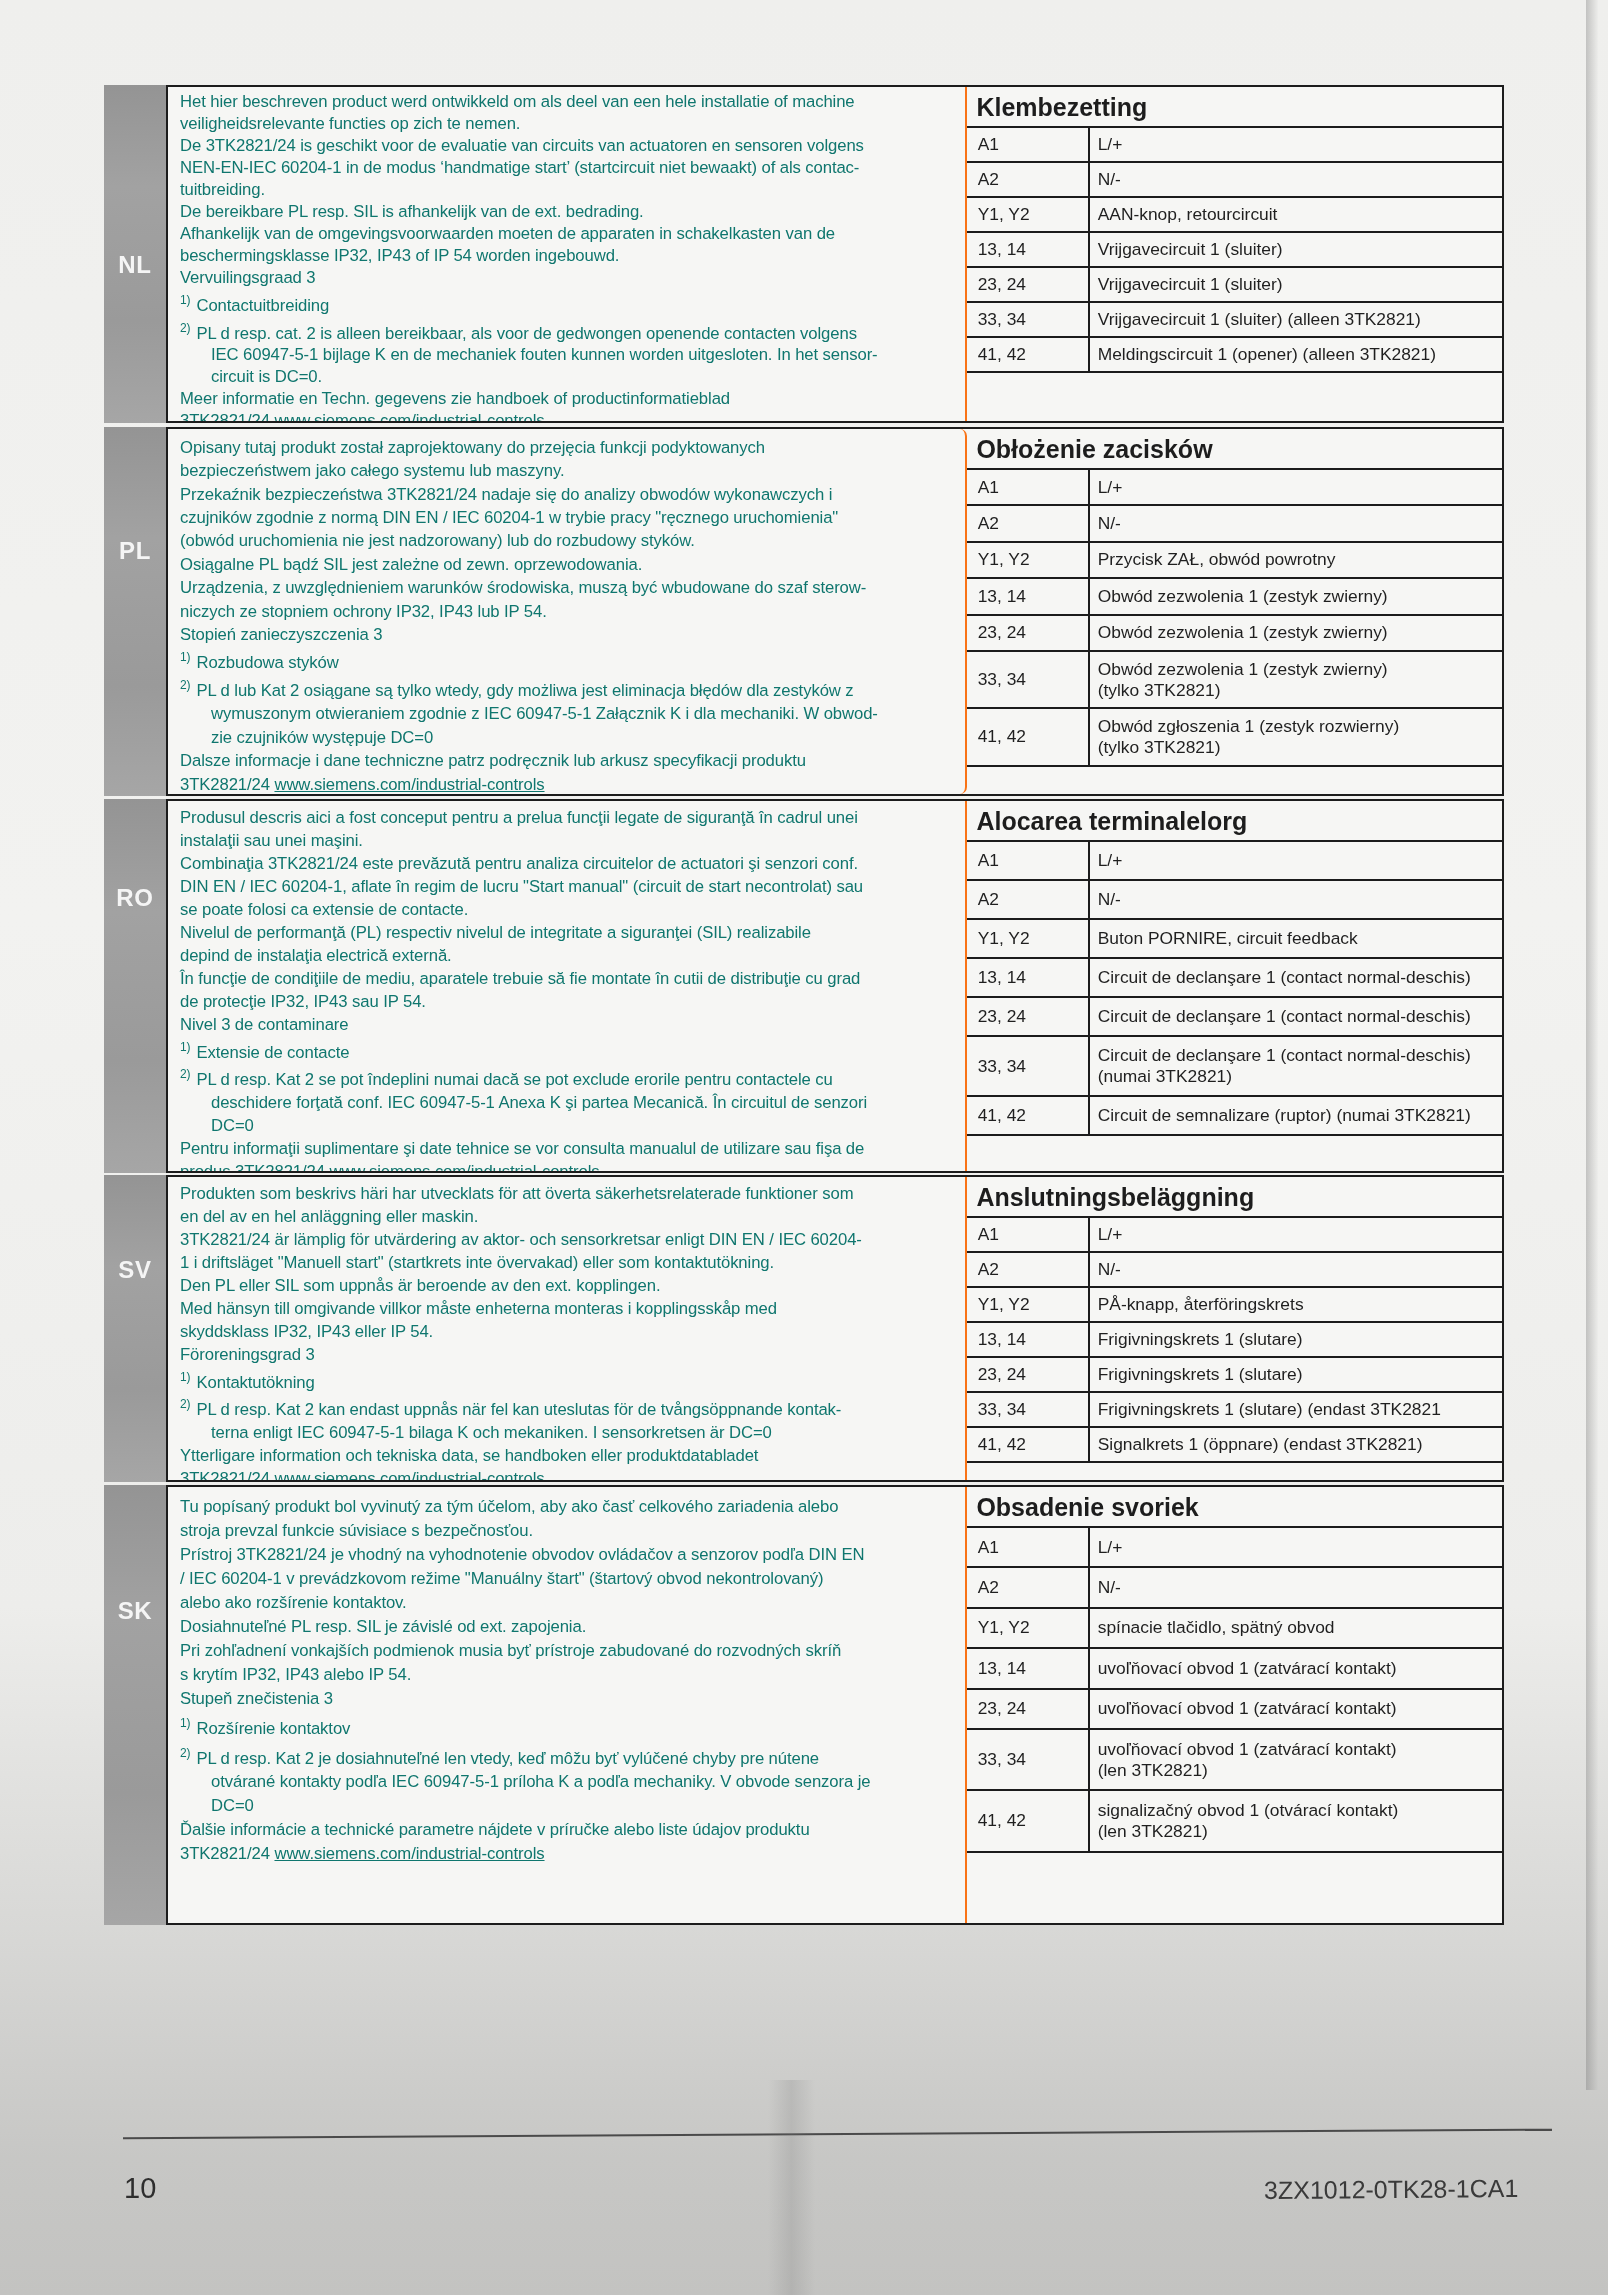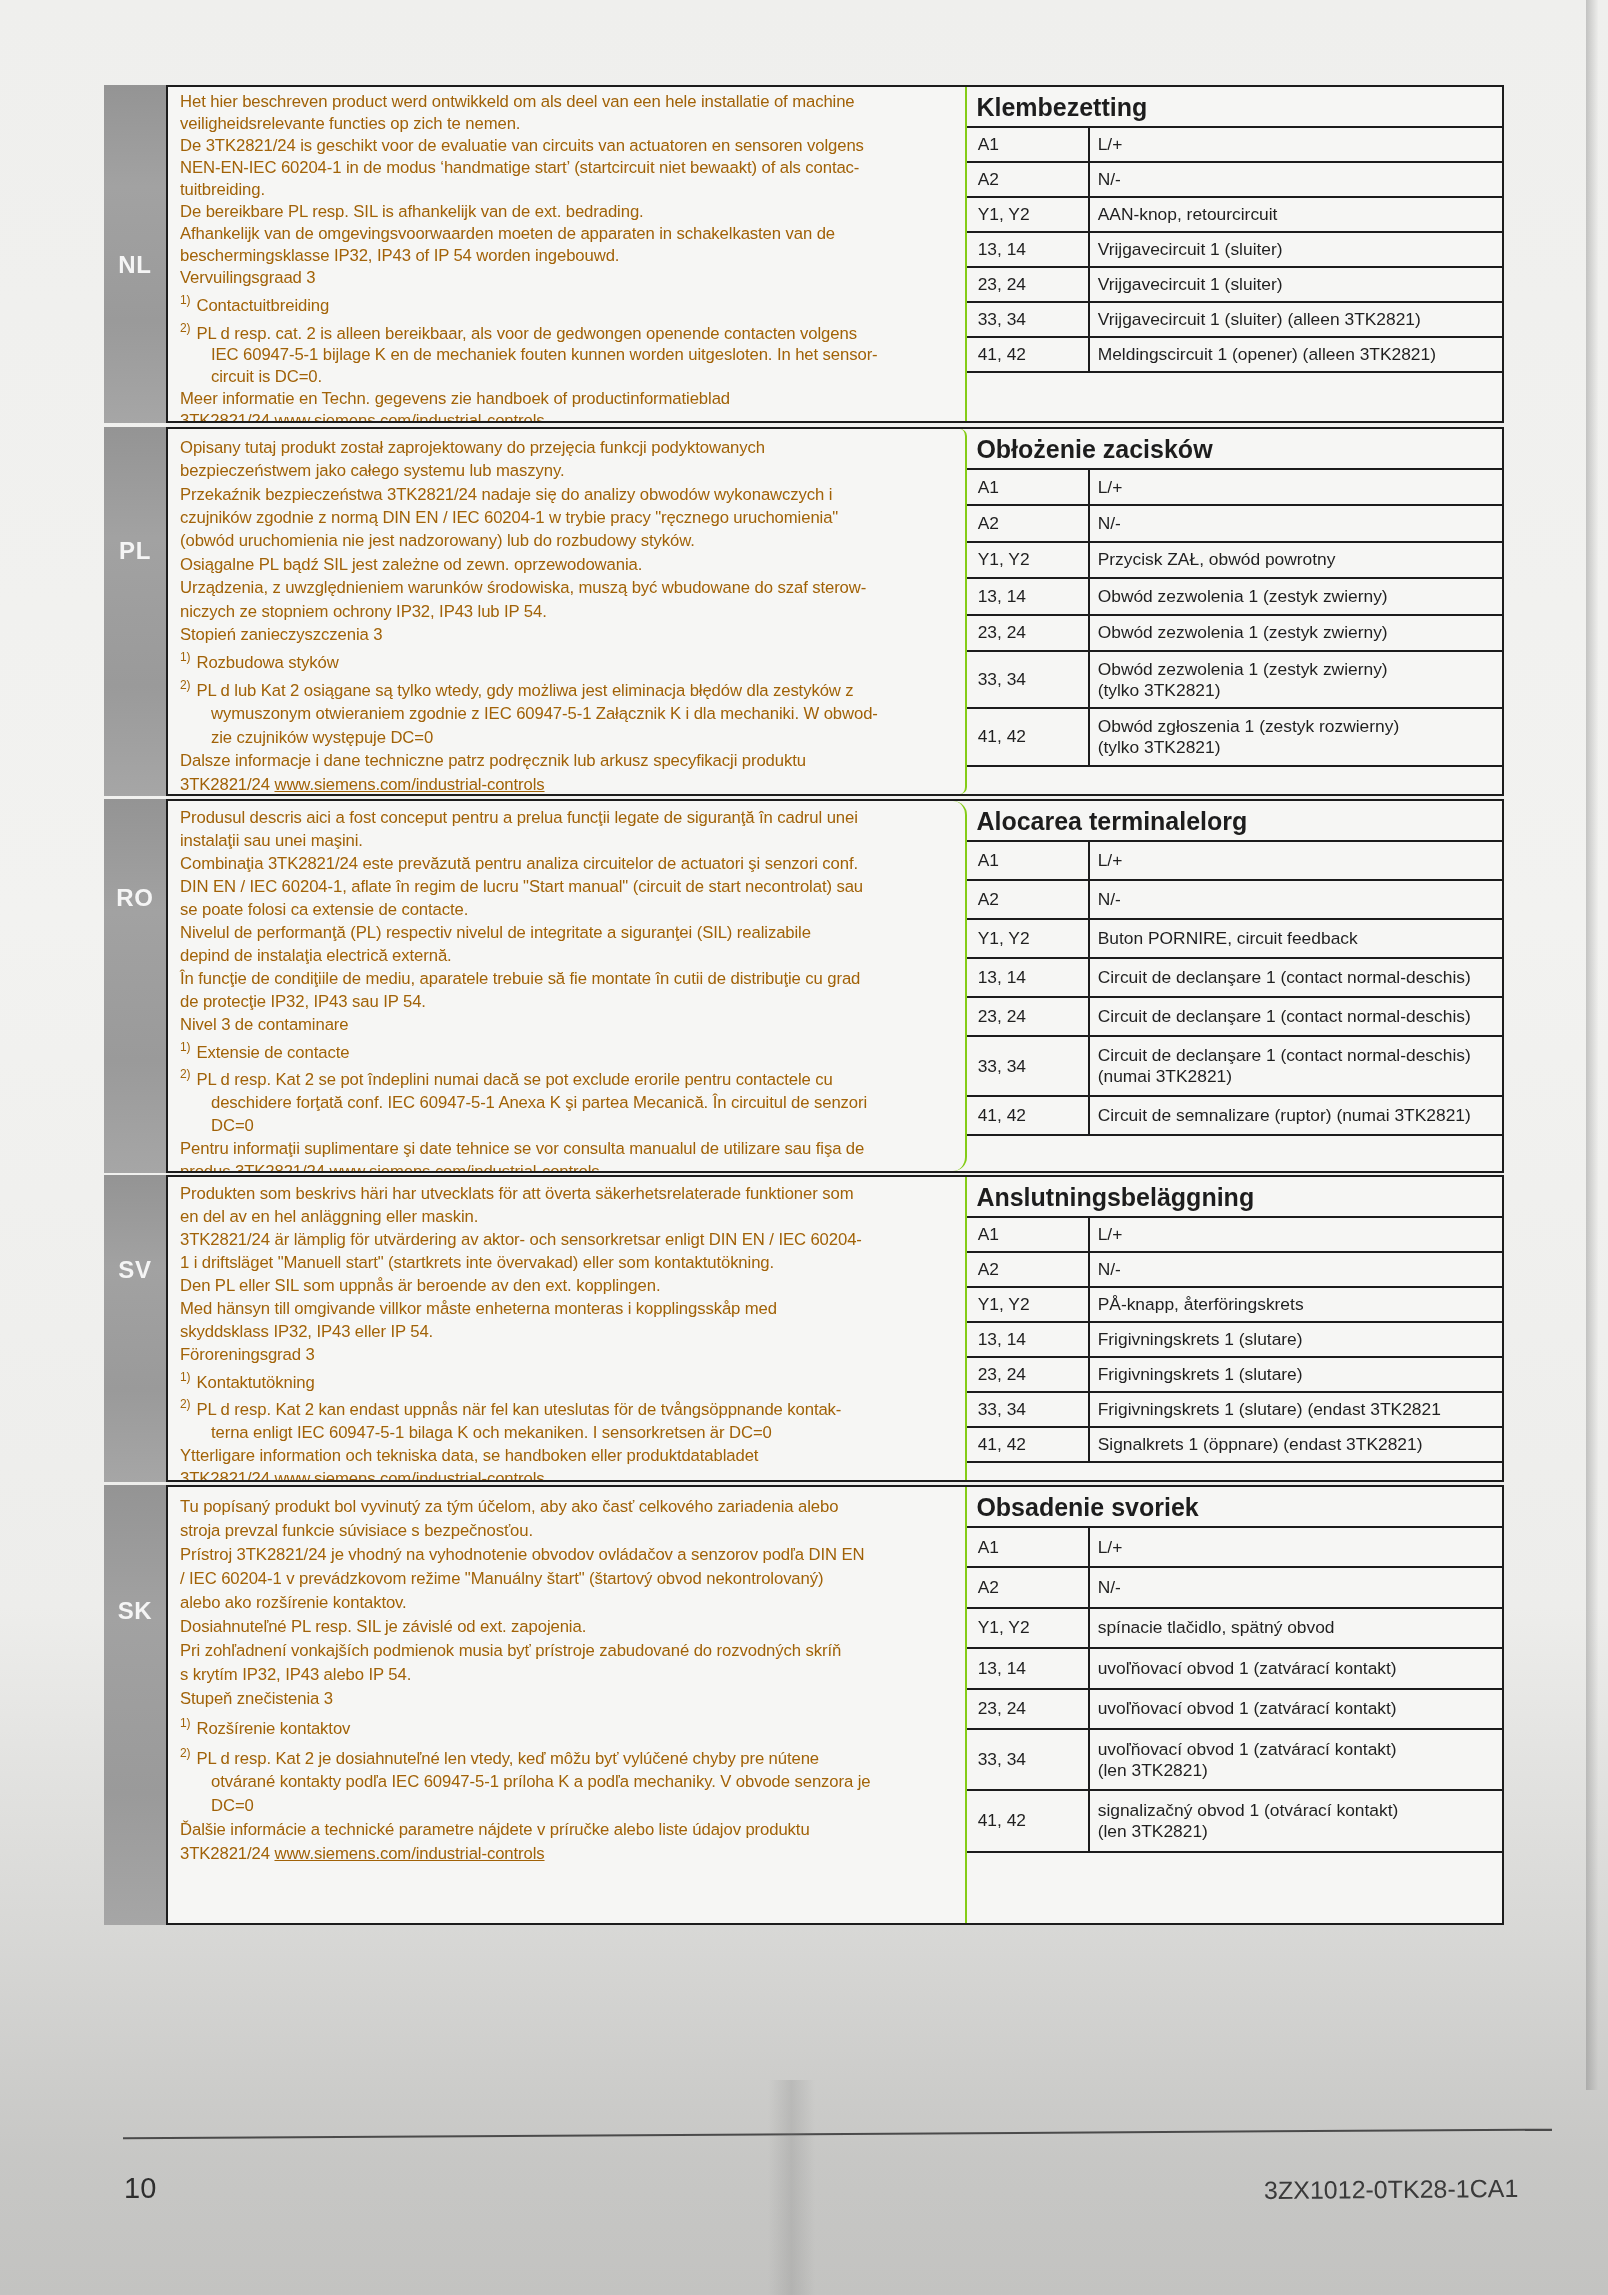--- a/index.html
+++ b/index.html
@@ -24,28 +24,28 @@
   
   .sec{
     position:absolute;left:166px;width:1338px;
     box-sizing:border-box;
     border:2px solid #1c1c1c;
     background:#f6f6f4;
     display:flex;
   }
   .txt{
     width:799px;box-sizing:border-box;
-    border-right:2px solid #84cc16;
+    border-right:2px solid #f97316;
     padding:2.7px 5.3px 0 12px;
-    font-size:16.7px;letter-spacing:-0.1px;color:#a16207;
+    font-size:16.7px;letter-spacing:-0.1px;color:#0f766e;
     overflow:hidden;
   }
   .sec-nl .txt{line-height:22px;padding-top:4px;}
   .sec-pl .txt{line-height:23.4px;padding-top:6.7px;border-radius:7px;}
-  .sec-ro .txt{line-height:23px;padding-top:4.7px;border-radius:14px;}
+  .sec-ro .txt{line-height:23px;padding-top:4.7px;}
   .sec-sv .txt{line-height:23px;padding-top:4.7px;}
   .sec-sk .txt{line-height:24px;padding-top:8px;}
   .ln{white-space:nowrap;}
   .ln sup{font-size:12px;vertical-align:super;margin-right:6px;}
   .cont{padding-left:31px;}
   .url{text-decoration:underline;}
   
   .tbl{flex:1;box-sizing:border-box;}
   .tbl table{width:100%;border-collapse:collapse;}
   .tbl th.tt{

